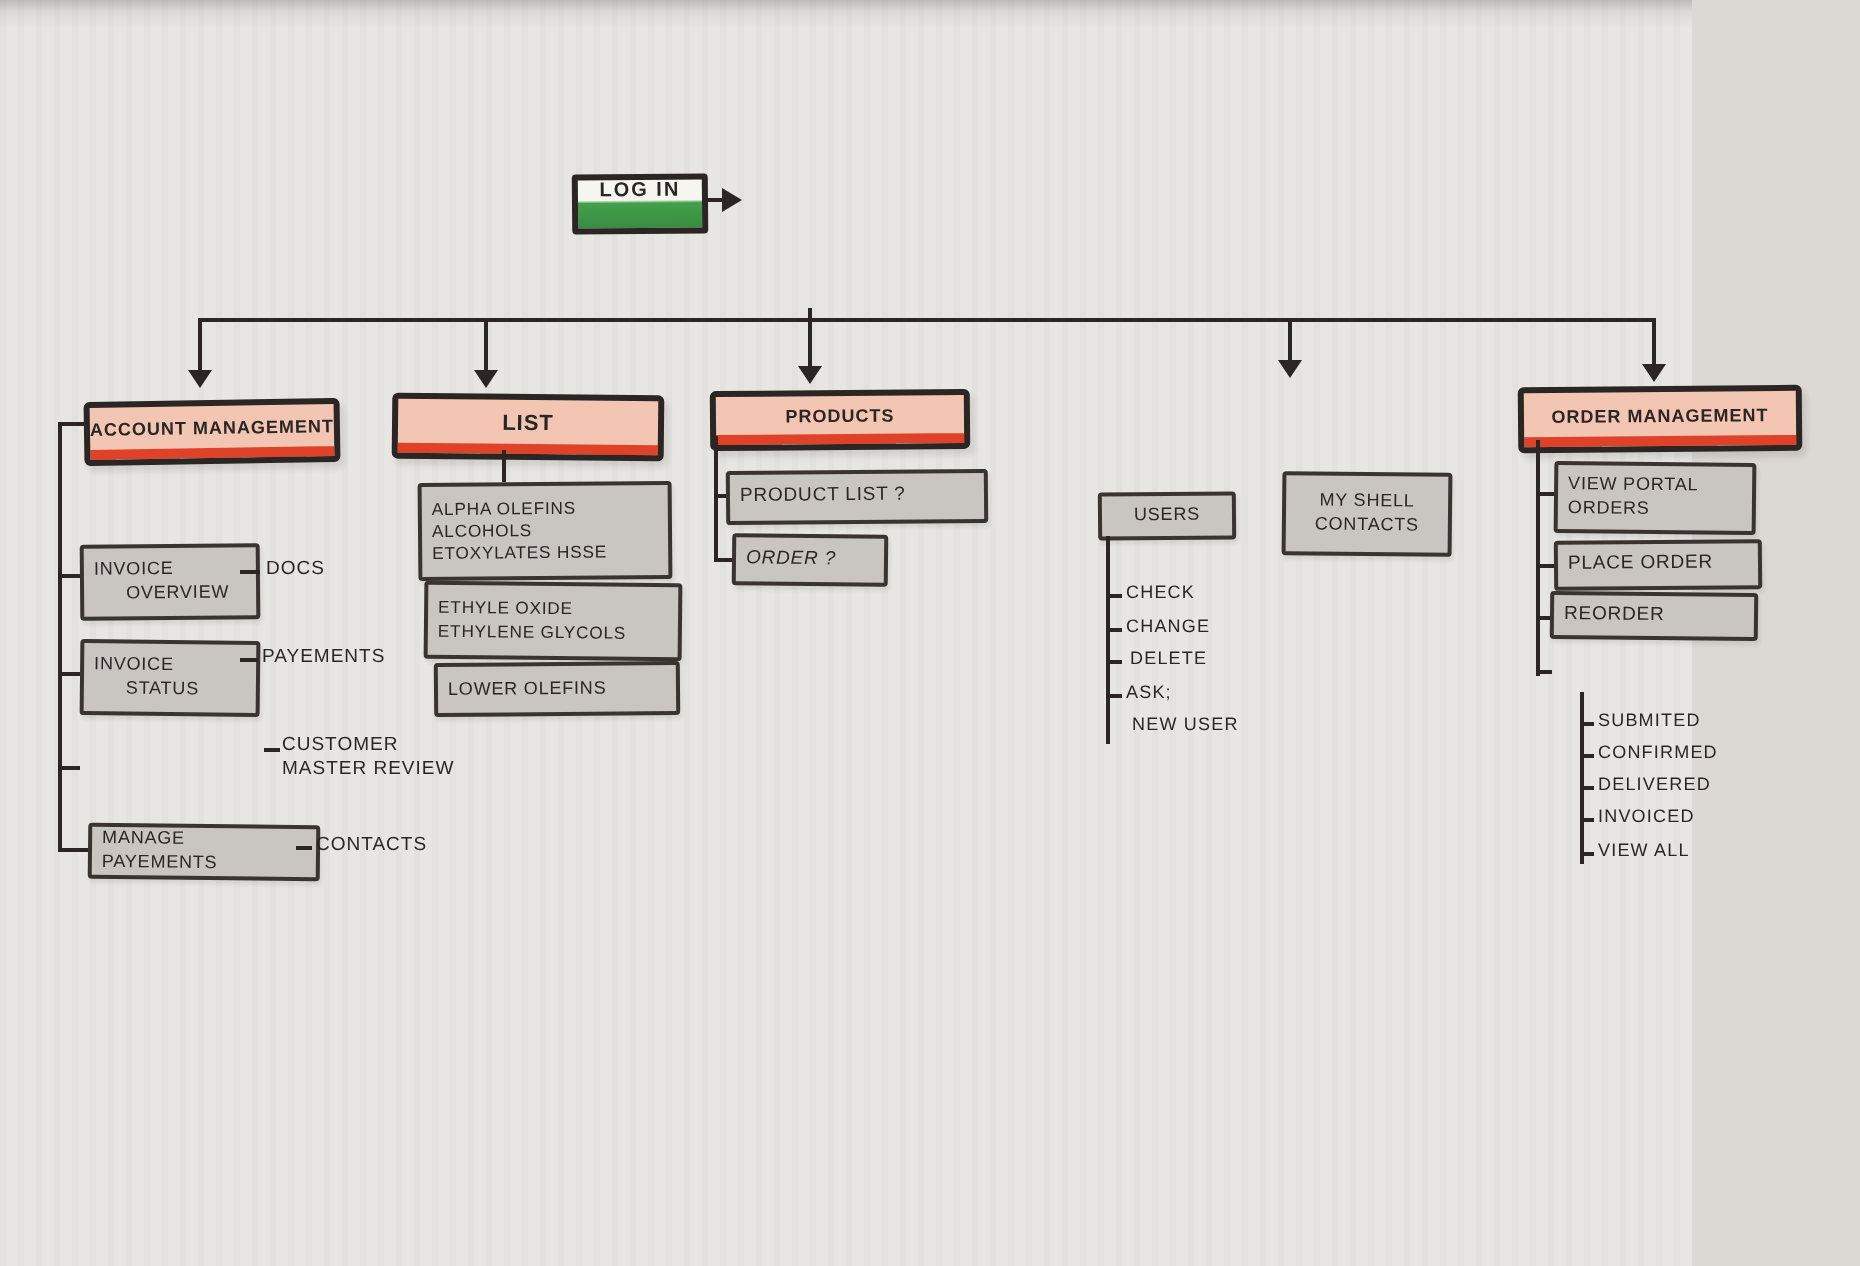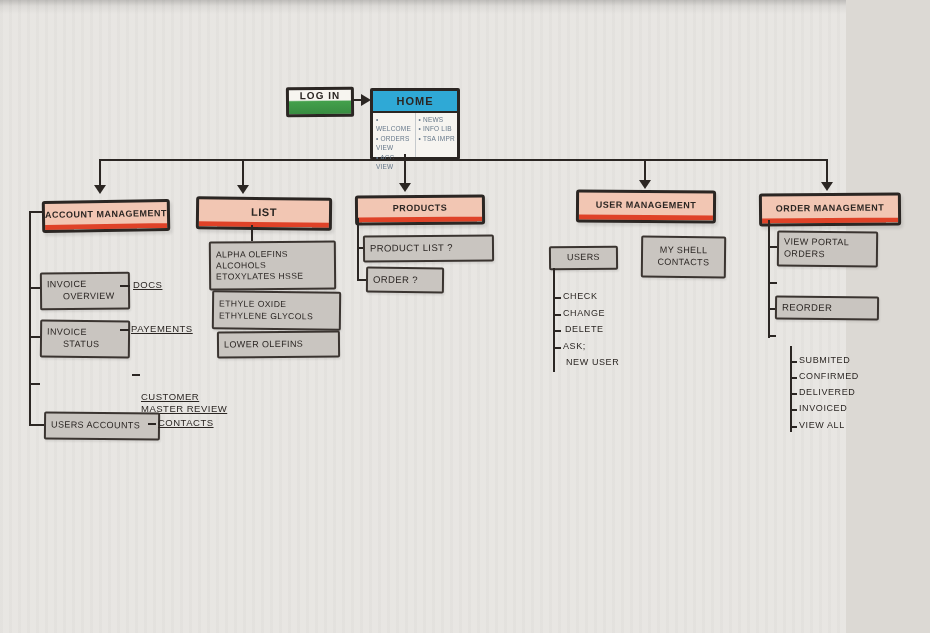--- a/index.html
+++ b/index.html
@@ -37,21 +37,21 @@
   }
   .gbox{
     position:absolute;display:flex;flex-direction:column;justify-content:center;
     border:2px solid #3a3430;border-radius:2px;
     background:var(--box-fill,#c9c5c0);
     box-shadow:1px 2px 2px rgba(0,0,0,.08);
     font-size:9px;letter-spacing:.4px;line-height:1.3;
     padding:2px 5px;color:var(--ink,#2b2623);
   }
   .gbox .l2{padding-left:16px;}
-  .note{position:absolute;font-size:9.5px;letter-spacing:.5px;line-height:1.25;white-space:pre-line;text-decoration:underline;}
+  .note{position:absolute;font-size:9.5px;letter-spacing:.5px;line-height:1.25;white-space:pre-line;}
   
   .login{
     position:absolute;left:286px;top:87px;width:62px;height:24px;
     border:3px solid var(--ink,#2b2623);border-radius:2px;
     background:linear-gradient(180deg,#f7f5f0 0%,#f7f5f0 42%,var(--login-green,#43a04b) 48%,#388c41 100%);
     display:flex;align-items:flex-start;justify-content:center;
     font-size:10px;font-weight:bold;letter-spacing:1px;
   }
   
   .home{
@@ -82,35 +82,20 @@
 
 <div class="canvas">
 
   <div class="login r-c">
     <span>LOG IN</span>
   </div>
 
   <div class="hline" style="left:351px;top:99px;width:12px;"></div>
   <div class="arr-right" style="left:361px;top:94px;"></div>
 
-  <div class="home">
-    <div class="home-hdr">HOME</div>
-    <div class="home-body">
-      <ul class="home-col first">
-        <li>WELCOME</li>
-        <li>ORDERS VIEW</li>
-        <li>ACC VIEW</li>
-      </ul>
-      <ul class="home-col">
-        <li>NEWS</li>
-        <li>INFO LIB</li>
-        <li>TSA IMPR</li>
-      </ul>
-    </div>
-  </div>
 
   <div class="hline" style="left:100px;top:159px;width:728px;"></div>
   <div class="vline" style="left:99px;top:159px;height:27px;"></div>
   <div class="arr-down" style="left:94px;top:185px;"></div>
   <div class="vline" style="left:242px;top:159px;height:27px;"></div>
   <div class="arr-down" style="left:237px;top:185px;"></div>
   <div class="vline" style="left:404px;top:154px;height:30px;"></div>
   <div class="arr-down" style="left:399px;top:183px;"></div>
   <div class="vline" style="left:644px;top:159px;height:23px;"></div>
   <div class="arr-down" style="left:639px;top:180px;"></div>
@@ -134,24 +119,24 @@
   <div class="gbox r-b" style="left:40px;top:320px;width:76px;height:30px;">
     <div>INVOICE</div>
     <div class="l2">STATUS</div>
   </div>
   <div class="hline" style="left:29px;top:336px;width:11px;"></div>
   <div class="hline" style="left:120px;top:329px;width:9px;"></div>
   <div class="note" style="left:131px;top:323px;">PAYEMENTS</div>
 
   <div class="hline" style="left:29px;top:383px;width:11px;"></div>
   <div class="hline" style="left:132px;top:374px;width:8px;"></div>
-  <div class="note" style="left:141px;top:367px;width:96px;margin-top:24px;">CUSTOMER MASTER REVIEW</div>
+  <div class="note" style="left:141px;top:367px;width:96px;">CUSTOMER MASTER REVIEW</div>
 
   <div class="gbox r-b" style="left:44px;top:412px;width:102px;height:20px;justify-content:center;">
-    <div>USERS ACCOUNTS</div>
+    <div>MANAGE PAYEMENTS</div>
   </div>
   <div class="hline" style="left:29px;top:424px;width:15px;"></div>
   <div class="hline" style="left:148px;top:423px;width:8px;"></div>
   <div class="note" style="left:158px;top:417px;">CONTACTS</div>
 
   <div class="hdr r-b" style="left:196px;top:197px;width:130px;height:23px;font-size:11px;">
     <span>LIST</span>
   </div>
   <div class="vline" style="left:251px;top:225px;height:16px;"></div>
 
@@ -170,27 +155,24 @@
 
   <div class="hdr r-c" style="left:355px;top:195px;width:124px;height:20px;">
     <span>PRODUCTS</span>
   </div>
   <div class="vline" style="left:357px;top:218px;height:62px;"></div>
   <div class="hline" style="left:357px;top:247px;width:7px;"></div>
   <div class="gbox r-c" style="left:363px;top:235px;width:117px;height:19px;font-size:9.5px;">
     <div>PRODUCT LIST ?</div>
   </div>
   <div class="hline" style="left:357px;top:279px;width:9px;"></div>
-  <div class="gbox r-b" style="left:366px;top:267px;width:64px;height:18px;font-size:9.5px;">
+  <div class="gbox r-b" style="left:366px;top:267px;width:64px;height:18px;font-size:9.5px;font-style:italic;">
     <div>ORDER ?</div>
   </div>
 
-  <div class="hdr r-d" style="left:576px;top:190px;width:134px;height:23px;">
-    <span>USER MANAGEMENT</span>
-  </div>
   <div class="gbox r-c" style="left:549px;top:246px;width:55px;height:16px;align-items:center;">
     <div>USERS</div>
   </div>
   <div class="gbox r-b" style="left:641px;top:236px;width:71px;height:34px;align-items:center;">
     <div>MY SHELL</div>
     <div>CONTACTS</div>
   </div>
   <div class="vline" style="left:553px;top:268px;height:104px;"></div>
   <div class="hline" style="left:553px;top:297px;width:8px;"></div>
   <div class="hand-item" style="left:563px;top:291px;">CHECK</div>
@@ -205,20 +187,23 @@
   <div class="hdr r-c" style="left:759px;top:193px;width:136px;height:23px;">
     <span>ORDER MANAGEMENT</span>
   </div>
   <div class="vline" style="left:768px;top:220px;height:118px;"></div>
 
   <div class="hline" style="left:768px;top:246px;width:9px;"></div>
   <div class="gbox r-b" style="left:777px;top:231px;width:87px;height:28px;text-align:left;">
     <div style="white-space:normal;">VIEW PORTAL ORDERS</div>
   </div>
   <div class="hline" style="left:768px;top:282px;width:9px;"></div>
+  <div class="gbox r-c" style="left:777px;top:270px;width:90px;height:17px;font-size:9.5px;">
+    <div>PLACE ORDER</div>
+  </div>
   <div class="hline" style="left:768px;top:308px;width:9px;"></div>
   <div class="gbox r-b" style="left:775px;top:296px;width:90px;height:16px;font-size:9.5px;">
     <div>REORDER</div>
   </div>
   <div class="hline" style="left:768px;top:335px;width:8px;"></div>
 
   <div class="vline" style="left:790px;top:346px;height:86px;"></div>
   <div class="hline" style="left:790px;top:361px;width:7px;"></div>
   <div class="hand-item" style="left:799px;top:355px;">SUBMITED</div>
   <div class="hline" style="left:790px;top:377px;width:7px;"></div>

